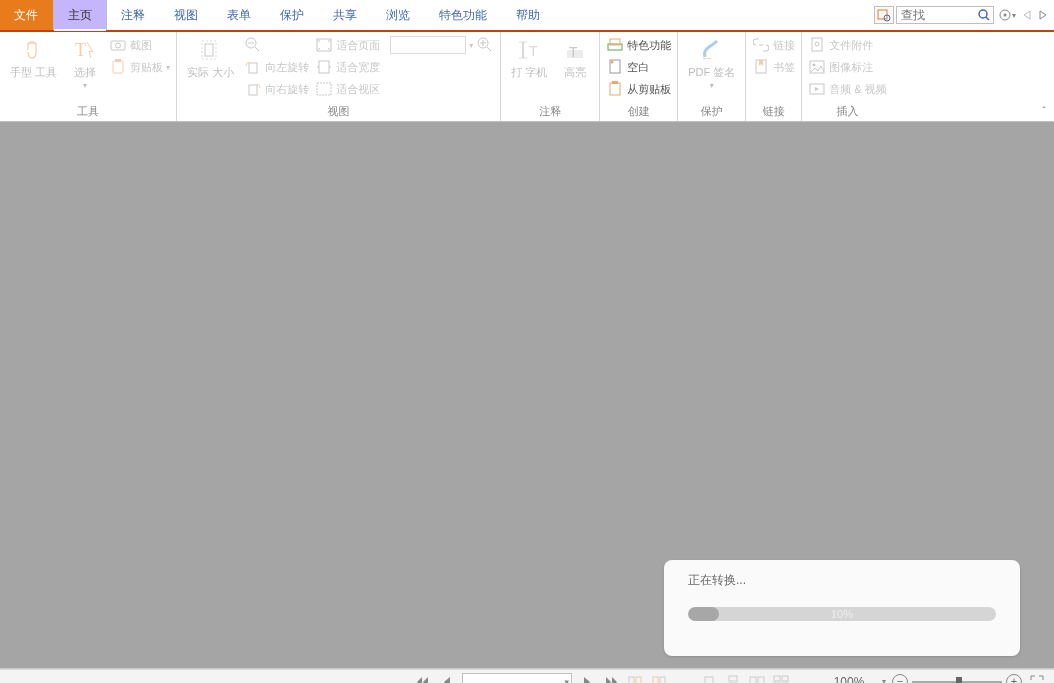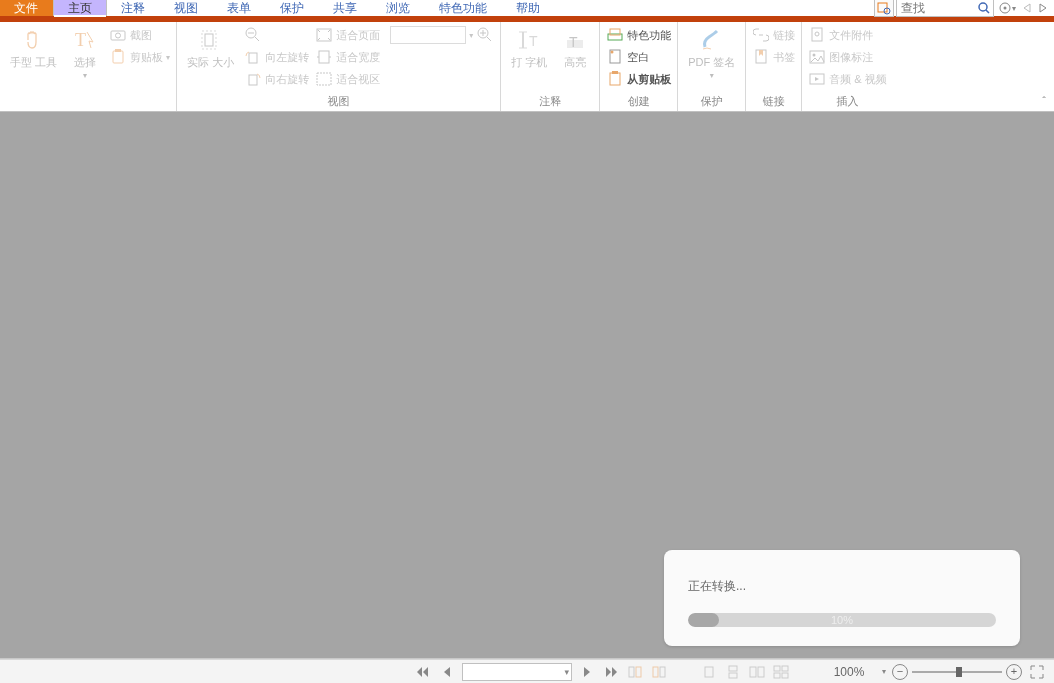--- a/index.html
+++ b/index.html
@@ -1,19 +1,19 @@
 <!DOCTYPE html>
 <html><head>
 <meta charset="utf-8">
 <style>
 * { box-sizing: border-box; margin: 0; padding: 0; }
 body { font-family: "Microsoft YaHei", "SimSun", sans-serif; font-size: 12px; color: #555; background: #f0f0f0; width: 1054px; height: 683px; overflow: hidden; position: relative; }
 
 
-.menubar { height: 22px; background: #fff; border-bottom: 6px solid #c2410c; display: flex; align-items: stretch; }
+.menubar { height: 32px; background: #fff; border-bottom: 2px solid #c2410c; display: flex; align-items: stretch; }
 .menu-item { padding: 0 14px; display: flex; align-items: center; cursor: pointer; color: #4169b5; border-right: 1px solid transparent; }
 .menu-item.file { background: #e87b1c; color: #fff; }
 .menu-item.active { background: #c4b5fd; color: #333; border-right: 1px solid #c0c0c0; border-left: 1px solid #c0c0c0; position: relative; }
 .menu-item.active::after{content:"";position:absolute;left:0;right:0;bottom:-1px;height:2px;background:#fff;}
 .menu-spacer { flex: 1; }
 .menu-right { display: flex; align-items: center; gap: 2px; padding-right: 4px; }
 .search-icon-box { width: 20px; height: 18px; border: 1px solid #c0c0c0; display: flex; align-items: center; justify-content: center; background:#fafafa;}
 .search-field { display: flex; border: 1px solid #c0c0c0; height: 18px; background:#fff;}
 .search-field input { border: none; outline: none; width: 78px; height: 16px; font-size: 12px; padding: 0 4px; color:#999;}
 .search-field .mag { width: 18px; display:flex;align-items:center;justify-content:center;color:#4169b5;}
@@ -32,21 +32,21 @@
 .small-row { display:flex; align-items:center; gap:3px; height:22px; padding:0 2px; }
 .small-row .ic { width:18px;height:18px;display:flex;align-items:center;justify-content:center;}
 .small-row .lbl { font-size:11px;color:#999;}
 .col-stack { display:flex;flex-direction:column;text-align:center;}
 .disabled { opacity: .55; }
 .zoom-box { border:1px solid #c0c0c0; width:76px; height:18px; background:#fff;}
 .ribbon .collapse{position:absolute;right:8px;bottom:4px;color:#888;font-size:11px;}
 
 
 .workspace { height: calc(683px - 22px - 90px - 24px); background: #a5a5a5; position: relative; border-bottom:1px solid #c8c8c8;}
-.progress-popup { position: absolute; right: 34px; bottom: 12px; width: 356px; height: 96px; background: #fafafa; border-radius: 8px; box-shadow: 0 1px 3px rgba(0,0,0,.15); padding: 28px 24px; }
+.progress-popup { position: absolute; right: 34px; bottom: 12px; width: 356px; height: 96px; background: #fafafa; border-radius: 8px; box-shadow: 0 1px 3px rgba(0,0,0,.15); padding: 12px 24px; }
 .progress-title { font-size: 12px; color: #666; margin-bottom: 18px; }
 .progress-bar { height: 14px; background: #d5d5d5; border-radius: 7px; position: relative; overflow: hidden; }
 .progress-fill { height: 100%; background: #a7a7a7; border-radius: 7px; }
 .progress-pct { position: absolute; left:0;right:0;top:0;bottom:0;display:flex;align-items:center;justify-content:center;font-size:11px;color:#eee;}
 
 
 .statusbar { height:24px; background:#f4f4f4; border-top:1px solid #d8d8d8; display:flex; align-items:center; padding:0 8px; gap:6px;}
 .statusbar .spacer{flex:1;}
 .sb-ic{width:18px;height:18px;display:flex;align-items:center;justify-content:center;color:#888;}
 .page-box{border:1px solid #c0c0c0;width:110px;height:18px;background:#fff;display:flex;align-items:center;justify-content:flex-end;padding-right:2px;}
@@ -149,20 +149,21 @@
               <svg width="14" height="16">
                 <rect x="2" y="2" width="10" height="12" rx="1" fill="none" stroke="#e8a76b"></rect>
                 <rect x="4" y="0" width="6" height="3" fill="#e8a76b"></rect>
               </svg>
             </div>
           <div class="lbl">剪贴板</div>
             <span style="font-size:8px;color:#999;">▾</span>
         </div>
       </div>
     </div>
+    <div class="group-label">工具</div>
   </div>
 
   <div class="group">
     <div class="group-content">
       <div class="big-btn disabled">
         <div class="ic">
             <svg width="24" height="24">
               <rect x="3" y="3" width="14" height="18" fill="none" stroke="#bbb" stroke-dasharray="2 2"></rect>
               <rect x="6" y="6" width="8" height="12" fill="none" stroke="#999"></rect>
             </svg>
@@ -293,21 +294,21 @@
             </div>
             <div class="lbl" style="color:#555;">空白</div>
           </div>
         <div class="small-row">
             <div class="ic">
               <svg width="14" height="16">
                 <rect x="2" y="2" width="10" height="12" fill="none" stroke="#e8a76b"></rect>
                 <rect x="4" y="0" width="6" height="3" fill="#e8a76b"></rect>
               </svg>
             </div>
-            <div class="lbl" style="color:#555;font-weight:bold;">从剪贴板</div>
+            <div class="lbl" style="color:#555;">从剪贴板</div>
           </div>
       </div>
     </div>
     <div class="group-label">创建</div>
   </div>
 
   <div class="group">
     <div class="group-content">
       <div class="big-btn disabled">
         <div class="ic">

